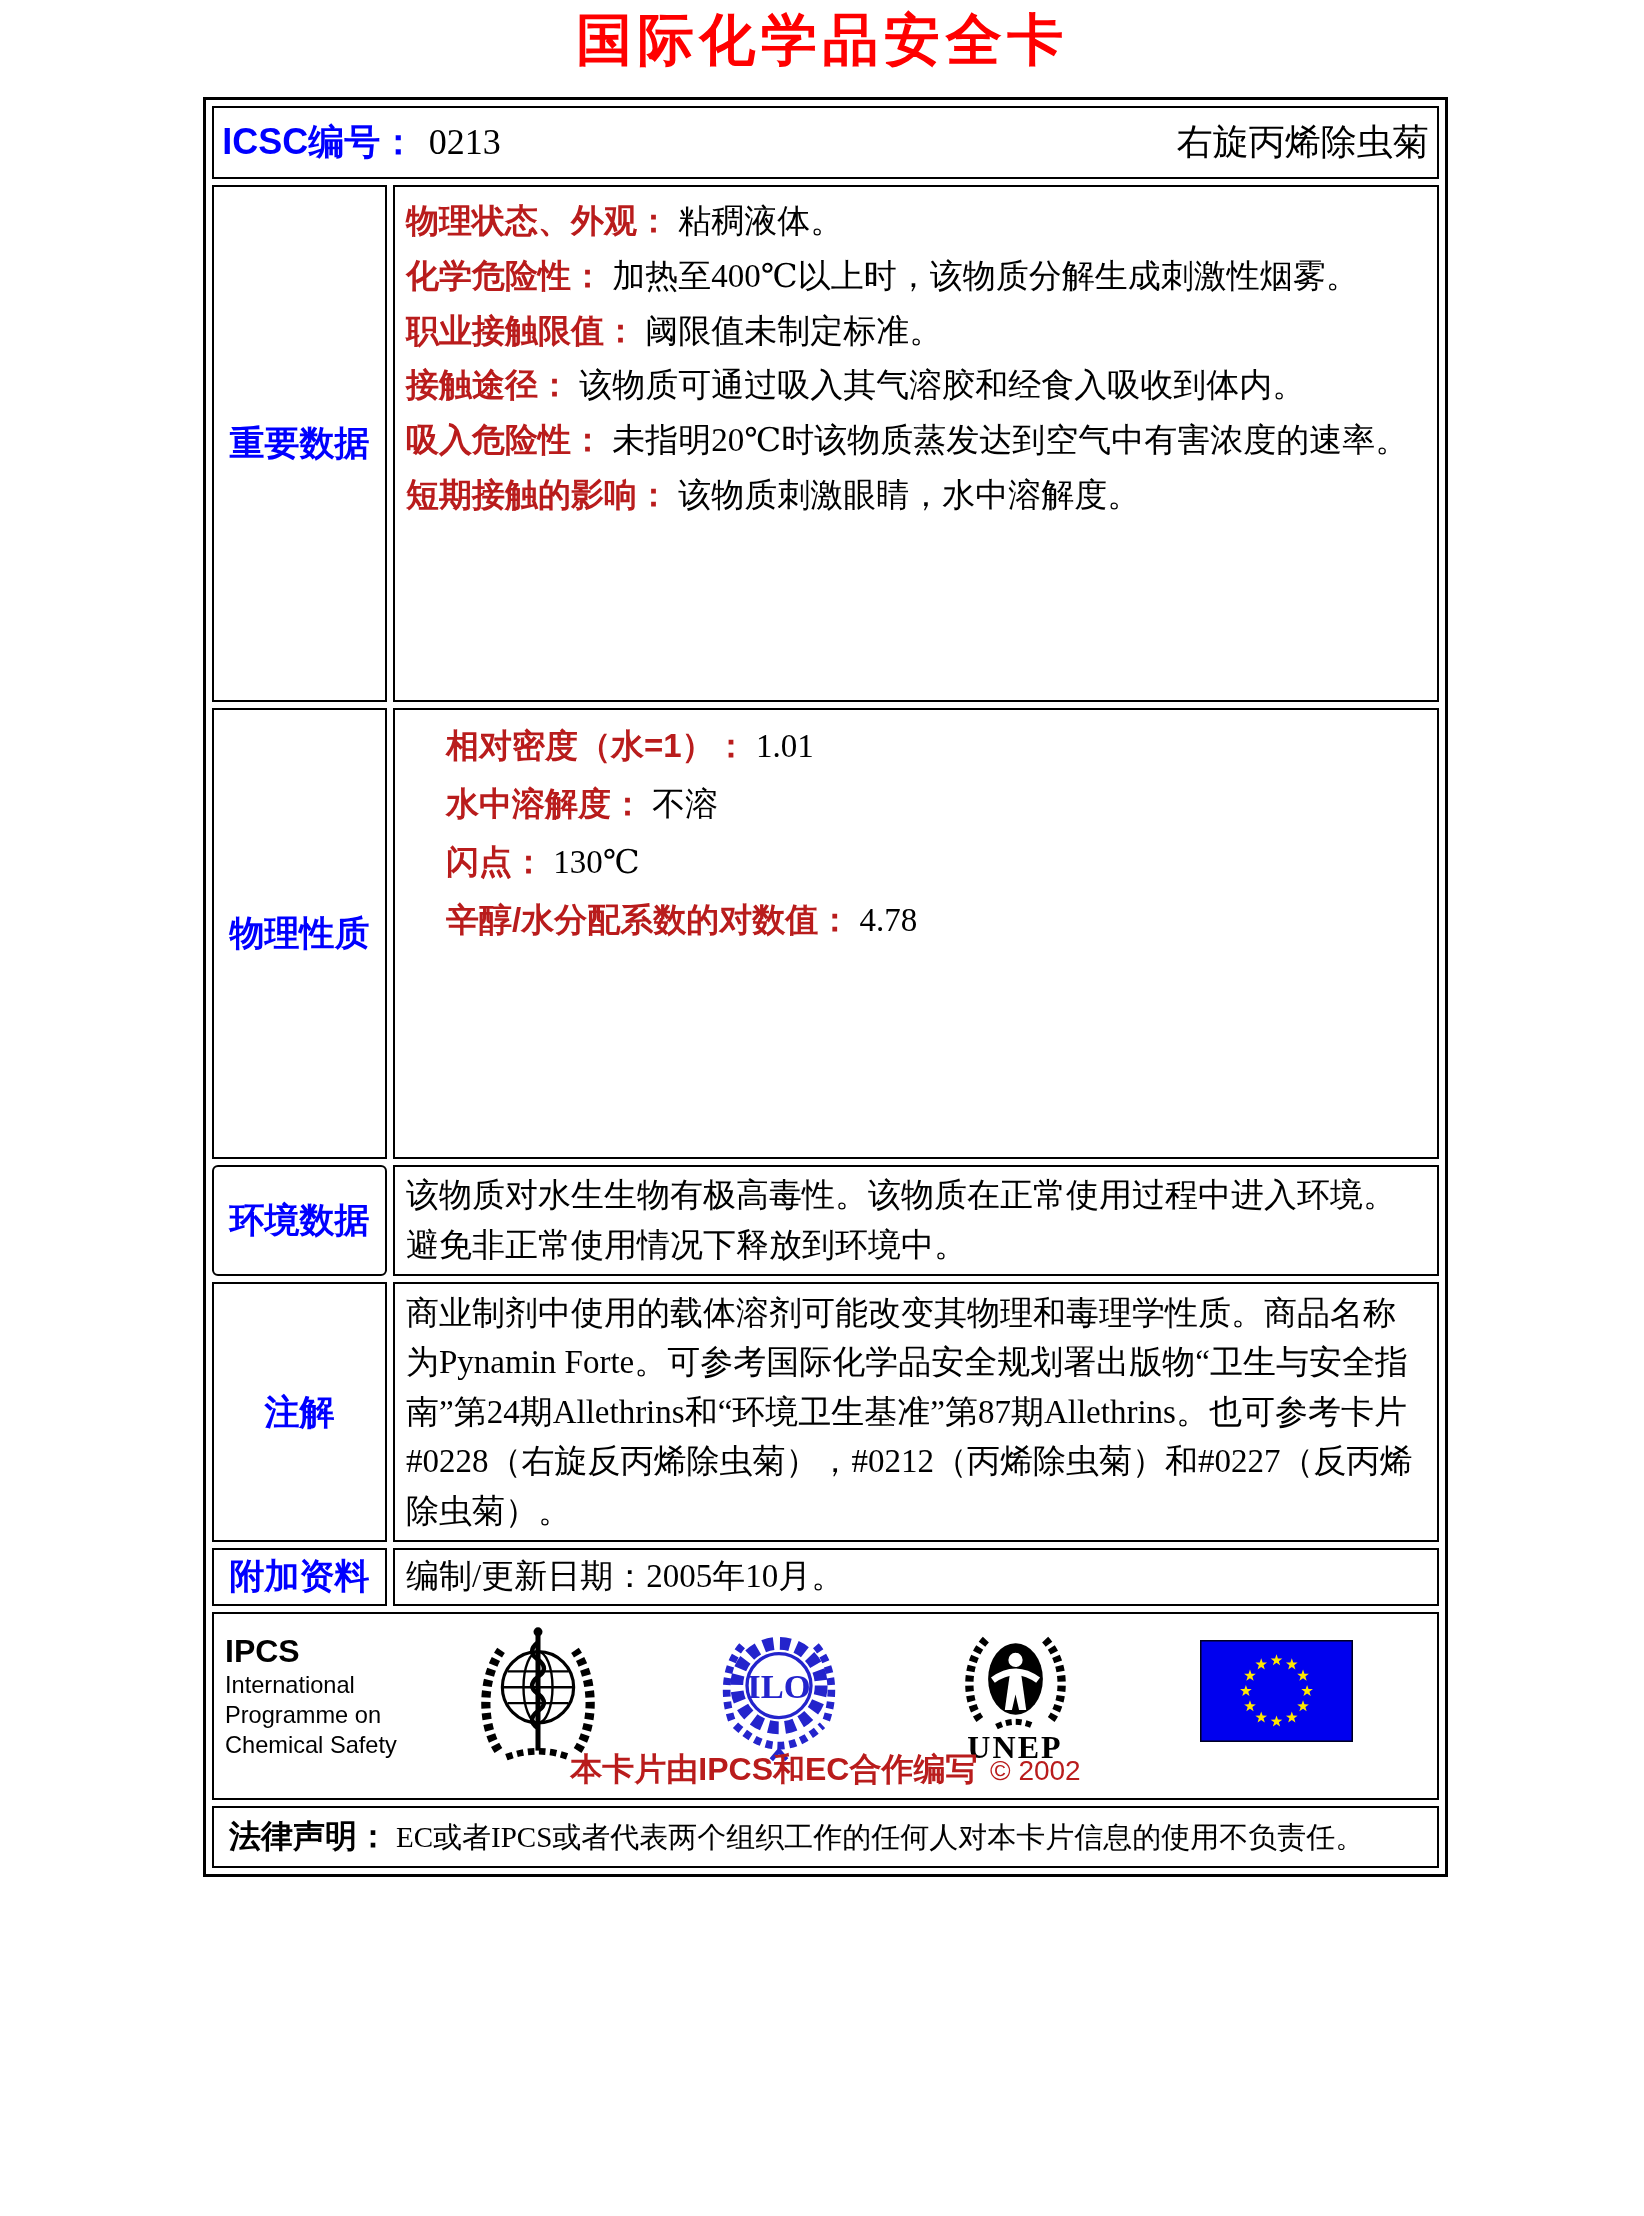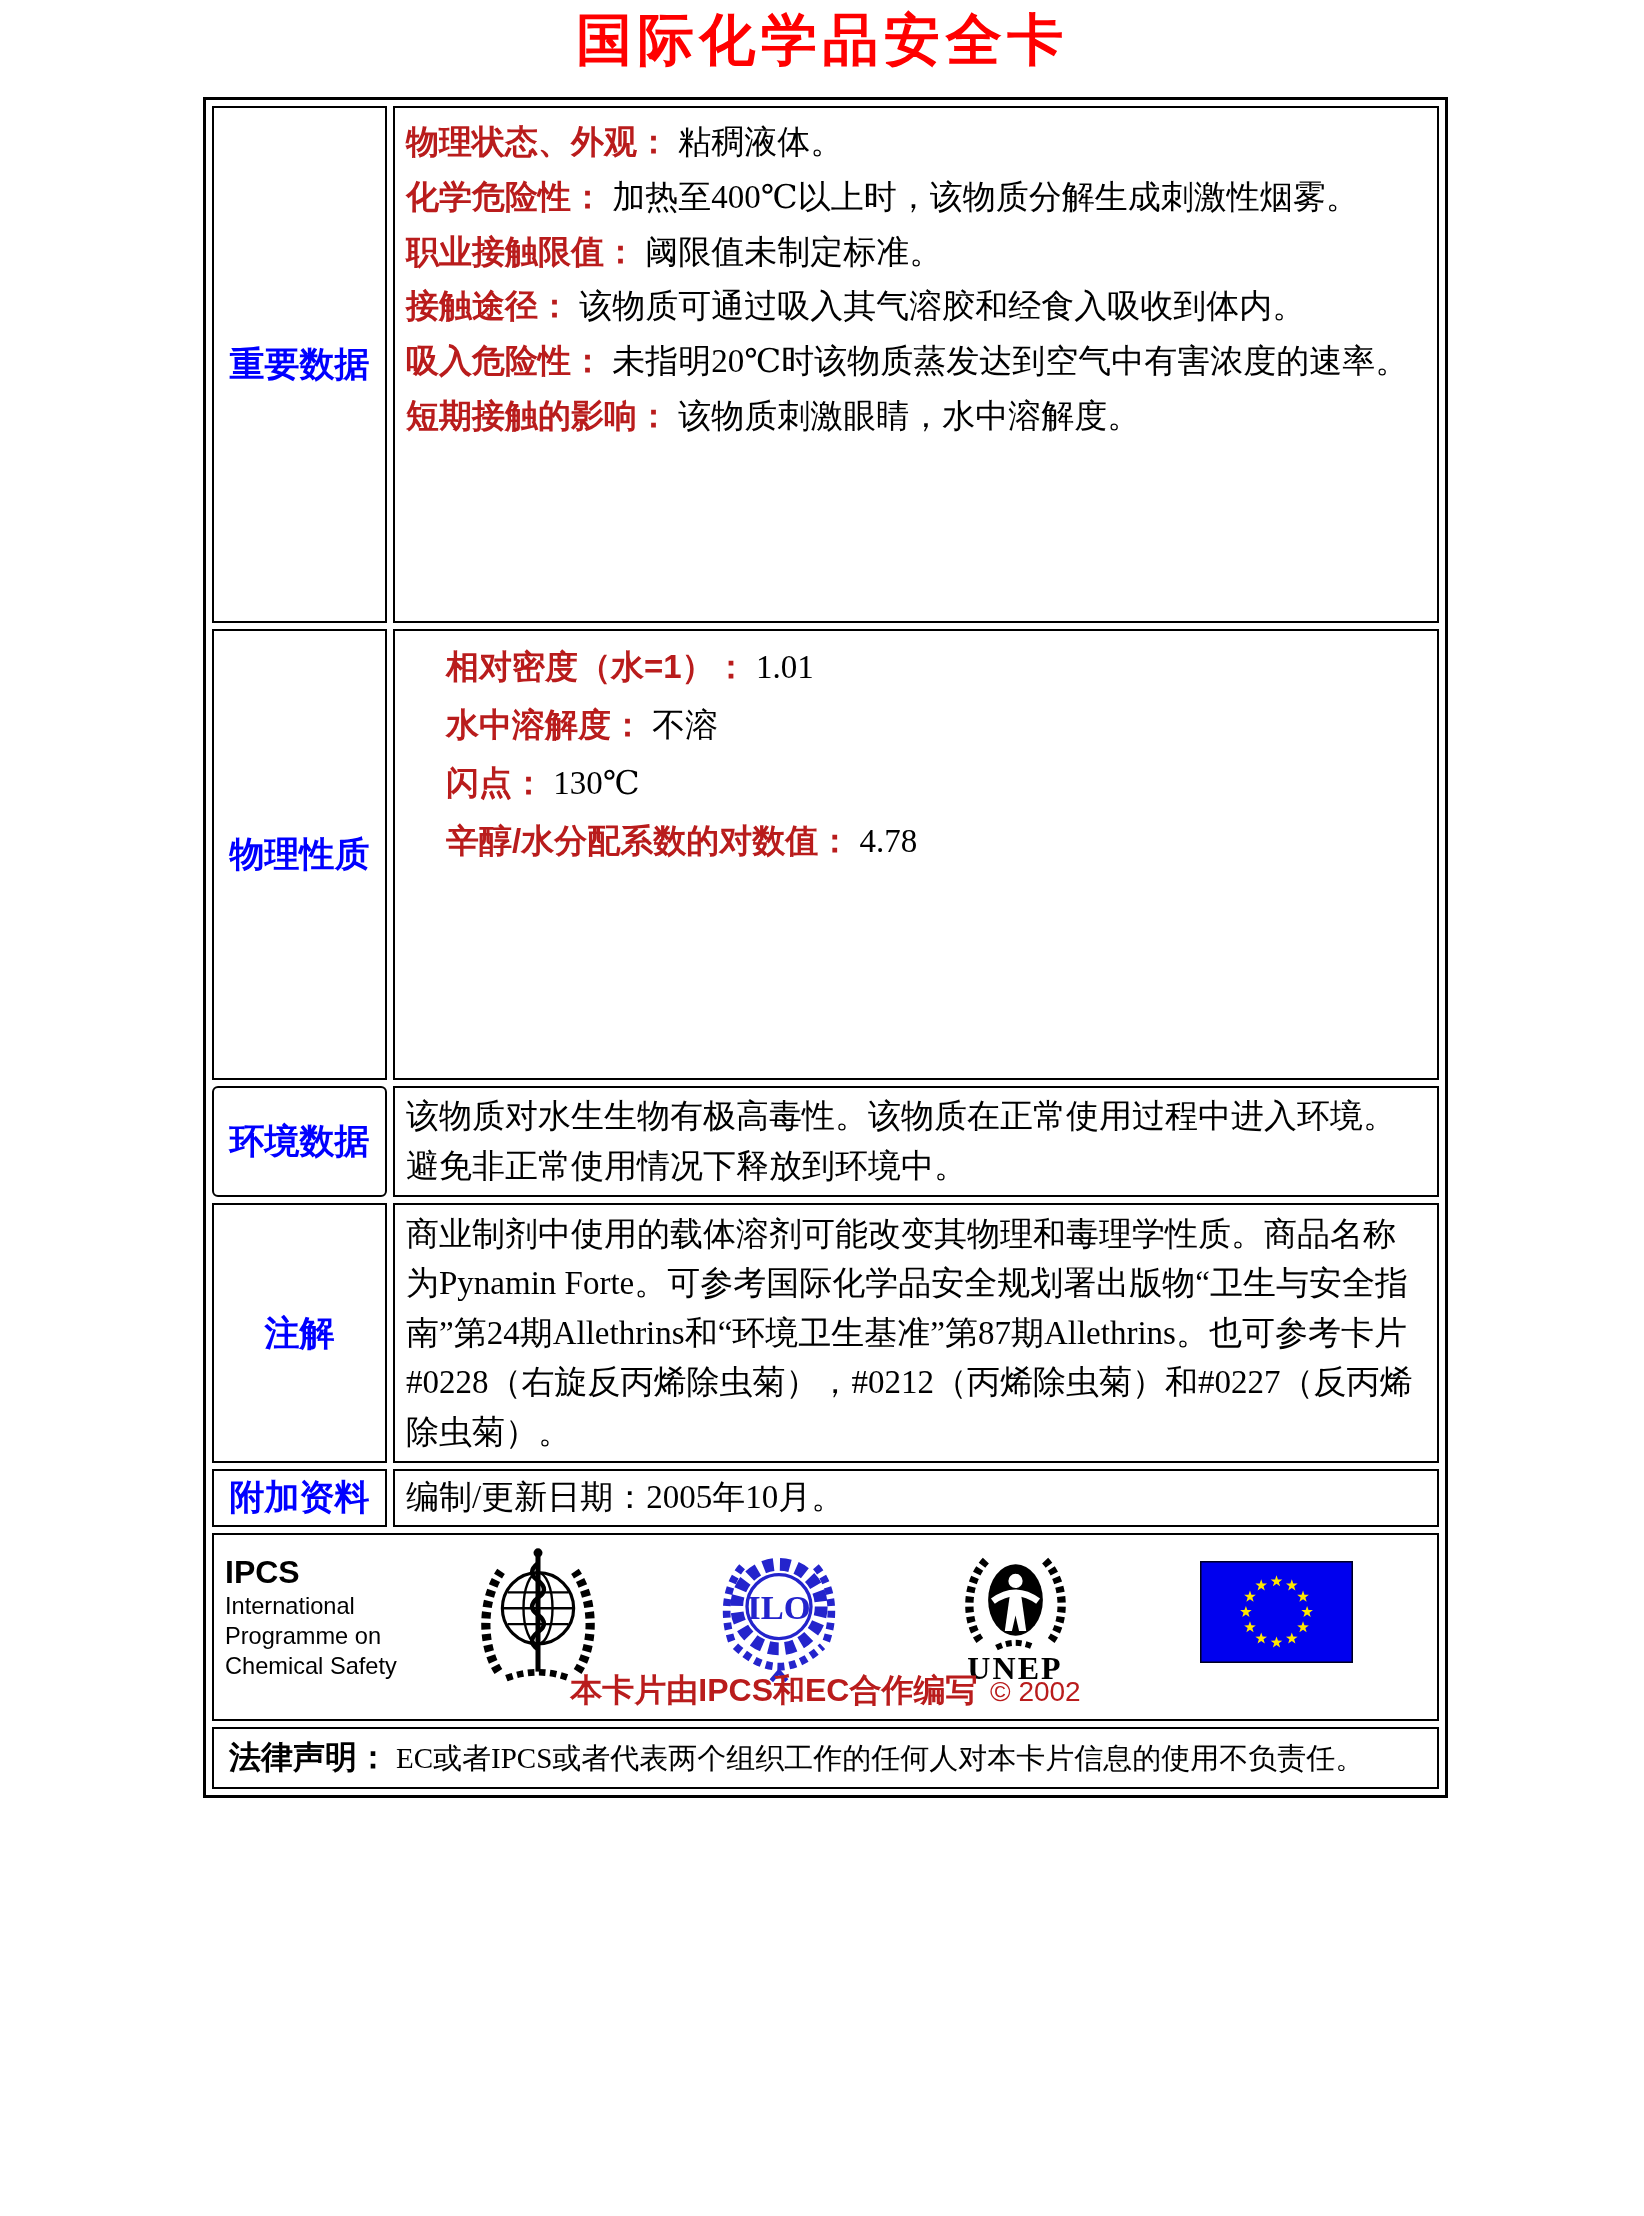--- a/index.html
+++ b/index.html
@@ -50,20 +50,30 @@
 
 <div class="page-title">国际化学品安全卡</div>
 
 <table class="card">
   <colgroup>
       <col class="c1">
       <col>
     </colgroup>
 
   <tbody>
+      <tr>
+    <td class="hdr" colspan="2">
+      <div class="hdr-flex">
+        <span>
+          <span class="blue-lab">ICSC编号：</span><span class="num">0213</span>
+        </span>
+        <span>右旋丙烯除虫菊</span>
+      </div>
+    </td>
+  </tr>
 
   <tr>
     <td class="lbl" style="height:511px;">重要数据</td>
     <td class="ct">
       <div class="item"><span class="k">物理状态、外观：</span><span class="v">粘稠液体。</span></div>
       <div class="item"><span class="k">化学危险性：</span><span class="v">加热至400℃以上时，该物质分解生成刺激性烟雾。</span></div>
       <div class="item"><span class="k">职业接触限值：</span><span class="v">阈限值未制定标准。</span></div>
       <div class="item"><span class="k">接触途径：</span><span class="v">该物质可通过吸入其气溶胶和经食入吸收到体内。</span></div>
       <div class="item"><span class="k">吸入危险性：</span><span class="v">未指明20℃时该物质蒸发达到空气中有害浓度的速率。</span></div>
       <div class="item"><span class="k">短期接触的影响：</span><span class="v">该物质刺激眼睛，水中溶解度。</span></div>

